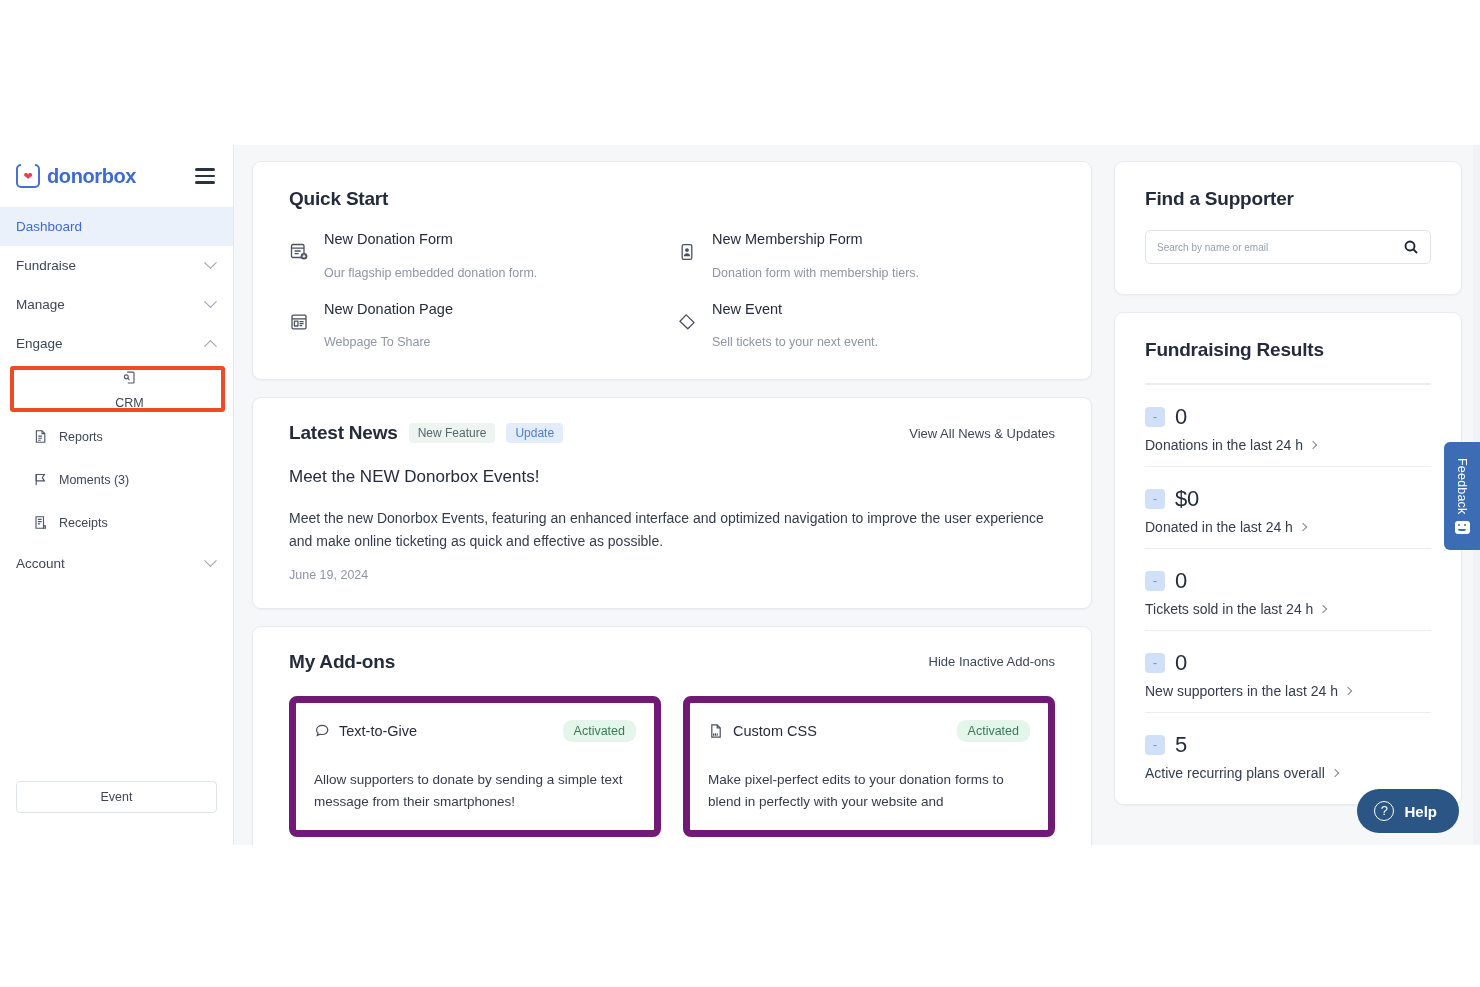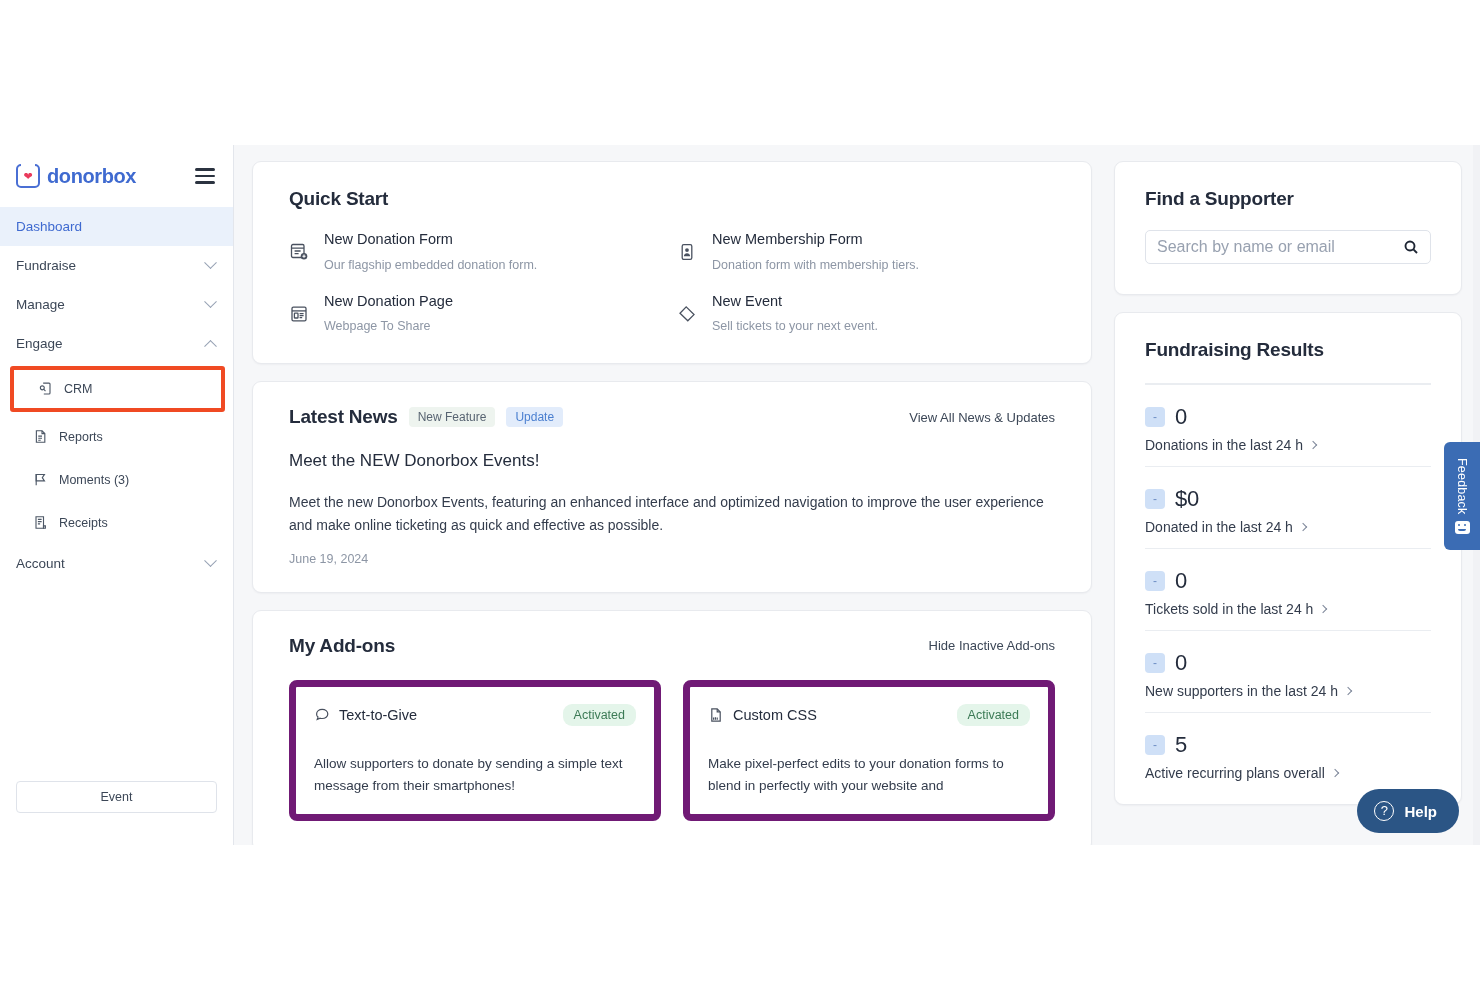--- a/index.html
+++ b/index.html
@@ -92,21 +92,21 @@
   }
   .sub-item .ico { width: 15px; height: 16px; flex: 0 0 15px; color:#4c5766; }
   .sub-item .ico svg { display:block; }
 
   .crm-wrap {
     margin: 3px 8px 3px 10px;
     border: 4px solid #f04a23;
     border-radius: 3px;
     background: #ffffff;
   }
-  .crm-wrap .sub-item { padding-left: 24px; height: 38px; }
+  .crm-wrap .sub-item { padding-left: 24px; height: 38px; flex-direction: column; }
 
   .logout-wrap { margin-top: auto; padding: 0 16px 32px 16px; }
   .logout-btn {
     width: 100%; height: 32px;
     border: 1px solid #dfe3ea; border-radius: 4px;
     background: #ffffff; color: #3c4757;
     font-size: 12.5px; font-family: inherit; cursor: pointer;
   }
 
   
@@ -135,21 +135,21 @@
   .quickstart { padding: 26px 36px 30px 36px; }
   .qs-grid {
     display: grid; grid-template-columns: 1fr 1fr;
     row-gap: 20px; column-gap: 10px;
     margin-top: 20px;
   }
   .qs-item { display: flex; gap: 15px; cursor: pointer; }
   .qs-ico { width: 20px; height: 20px; flex: 0 0 20px; margin-top: 12px; color: #49515f; }
   .qs-ico svg { display: block; }
   .qs-label { font-size: 14.5px; color: #242c3c; line-height: 1.35; }
-  .qs-sub { font-size: 12.5px; color: #8d96a5; margin-top: 8px; }
+  .qs-sub { font-size: 12.5px; color: #8d96a5; margin-top: 16px; }
 
   
   .news { padding: 24px 36px 26px 36px; }
   .news-head { display: flex; align-items: center; gap: 11px; }
   .tag {
     font-size: 12px; padding: 4px 9px; border-radius: 4px; line-height: 1;
   }
   .tag-feature { background: #eef4ef; color: #586472; }
   .tag-update { background: #e2ecfb; color: #4a7fd0; }
   .news-link {
@@ -181,21 +181,21 @@
 
   
   .finder { padding: 26px 30px 30px 30px; }
   .search-box {
     margin-top: 20px;
     height: 34px; border: 1px solid #dfe3ea; border-radius: 5px;
     display: flex; align-items: center; padding: 0 11px;
   }
   .search-box input {
     flex: 1; border: none; outline: none;
-    font-size: 16px; color: #2b3340;
+    font-size: 10px; color: #2b3340;
     font-family: inherit; background: transparent;
   }
   .search-box input::placeholder { color: #98a1b0; }
   .search-ico { width: 16px; height: 16px; color: #1d2533; cursor: pointer; }
   .search-ico svg { display: block; }
 
   .results { padding: 26px 30px 10px 30px; }
   .result-row { padding: 19px 0 13px 0; border-top: 1px solid #eaedf1; }
   .result-row:first-of-type { border-top: none; padding-top: 20px; }
   .results-divider { height:1px; background:#eaedf1; margin-top: 22px; }

